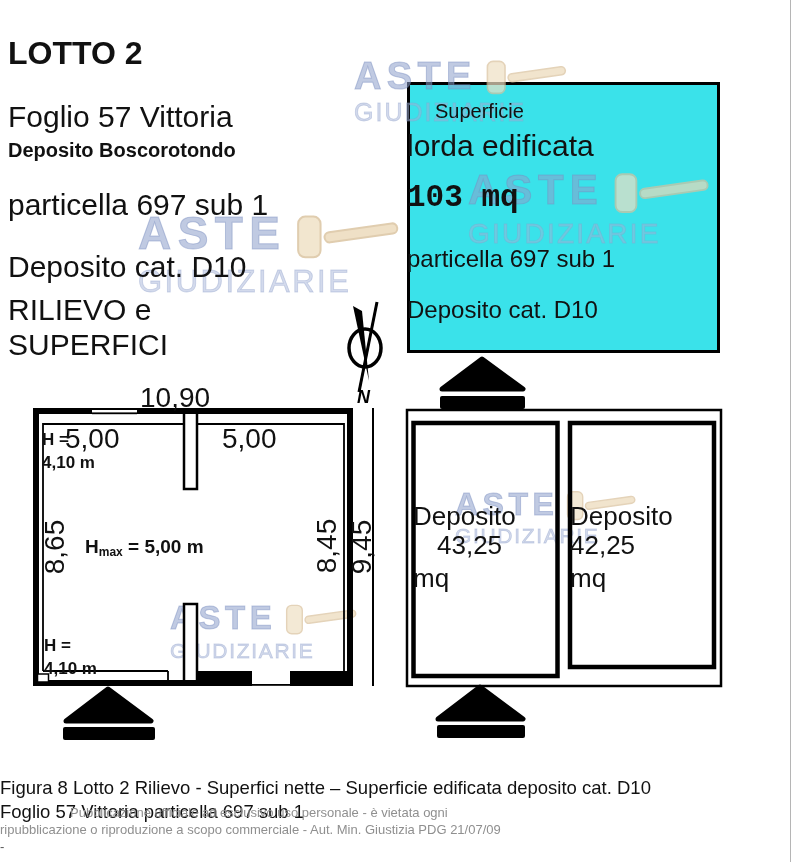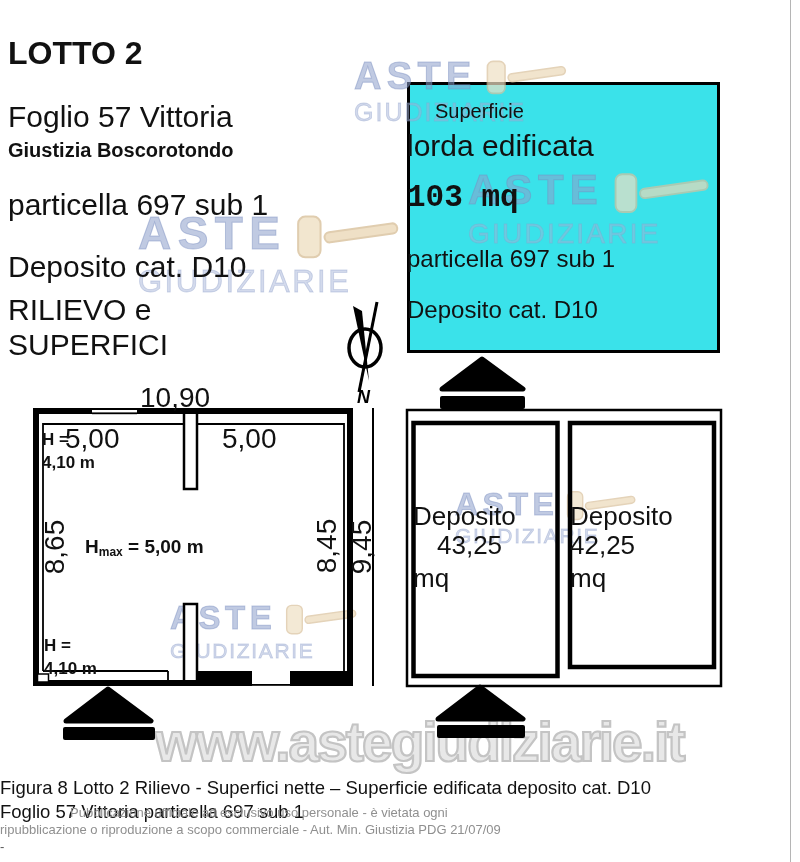--- a/index.html
+++ b/index.html
@@ -137,21 +137,21 @@
     <g>
       <ellipse cx="365" cy="348" rx="16" ry="19" fill="none" stroke="#000" stroke-width="3.5"></ellipse>
       <polygon points="353,306 362,311 369,381" fill="#000"></polygon>
       <line x1="377" y1="302" x2="359" y2="392" stroke="#000" stroke-width="3"></line>
       <text x="357" y="403" font-size="18" font-weight="bold" font-style="italic">N</text>
     </g>
   </svg>
 
   <div class="lbl c bold" style="left:8px;top:36px;width:370px;font-size:32px;">LOTTO 2</div>
   <div class="lbl c" style="left:8px;top:100px;width:370px;font-size:30px;">Foglio 57 Vittoria</div>
-  <div class="lbl c bold" style="left:8px;top:139px;width:370px;font-size:20px;">Giustizia Boscorotondo</div>
+  <div class="lbl c bold" style="left:8px;top:139px;width:370px;font-size:20px;">Deposito Boscorotondo</div>
   <div class="lbl c" style="left:8px;top:188px;width:370px;font-size:30px;">particella 697 sub 1</div>
   <div class="lbl c" style="left:8px;top:250px;width:370px;font-size:30px;">Deposito cat. D10</div>
   <div class="lbl c" style="left:8px;top:293px;width:370px;font-size:30px;">RILIEVO e</div>
   <div class="lbl c" style="left:8px;top:328px;width:370px;font-size:30px;">SUPERFICI</div>
 
   <div class="lbl c" style="left:407px;top:100px;width:313px;font-size:20px;padding-left:28px;">Superficie</div>
   <div class="lbl c" style="left:407px;top:129px;width:313px;font-size:30px;">lorda edificata</div>
   <div class="lbl c bold" style="left:407px;top:181px;width:313px;font-size:31px;font-family:Liberation Mono, monospace;">103 mq</div>
   <div class="lbl c" style="left:407px;top:246px;width:313px;font-size:24px;">particella 697 sub 1</div>
   <div class="lbl c" style="left:407px;top:297px;width:313px;font-size:24px;">Deposito cat. D10</div>
@@ -172,21 +172,20 @@
     </div>
   <div class="lbl bold" style="left:44px;top:634px;font-size:17px;line-height:23px;"><span>H =</span><br><span>4,10 m</span></div>
 
   <div class="lbl c" style="left:413px;top:502px;width:145px;font-size:26px;">Deposito</div>
   <div class="lbl c" style="left:437px;top:531px;width:137px;font-size:26px;">43,25</div>
   <div class="lbl c" style="left:413px;top:564px;width:145px;font-size:26px;">mq</div>
   <div class="lbl c" style="left:570px;top:502px;width:144px;font-size:26px;">Deposito</div>
   <div class="lbl c" style="left:570px;top:531px;width:144px;font-size:26px;">42,25</div>
   <div class="lbl c" style="left:570px;top:564px;width:144px;font-size:26px;">mq</div>
 
-  <div id="wm-url">www.astegiudiziarie.it</div>
 
   <svg class="arrow" style="left:439px;top:356px;" width="88" height="53" viewBox="0 0 88 53">
     <polygon points="43,3 84,33 3,33" fill="#000" stroke="#000" stroke-width="5" stroke-linejoin="round"></polygon>
     <rect x="1" y="40" width="85" height="13" rx="2" fill="#000"></rect>
   </svg>
   <svg class="arrow" style="left:62px;top:686px;" width="94" height="54" viewBox="0 0 94 54">
     <polygon points="46,3 89,35 4,35" fill="#000" stroke="#000" stroke-width="5" stroke-linejoin="round"></polygon>
     <rect x="1" y="41" width="92" height="13" rx="2" fill="#000"></rect>
   </svg>
   <svg class="arrow" style="left:435px;top:684px;" width="92" height="54" viewBox="0 0 92 54">

